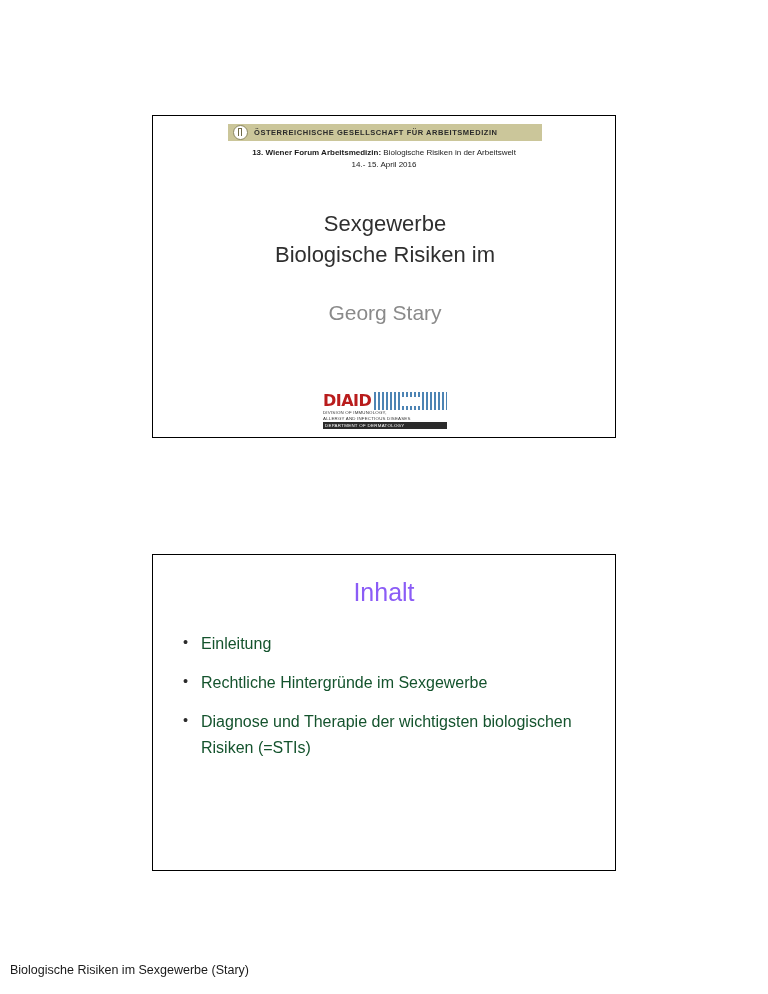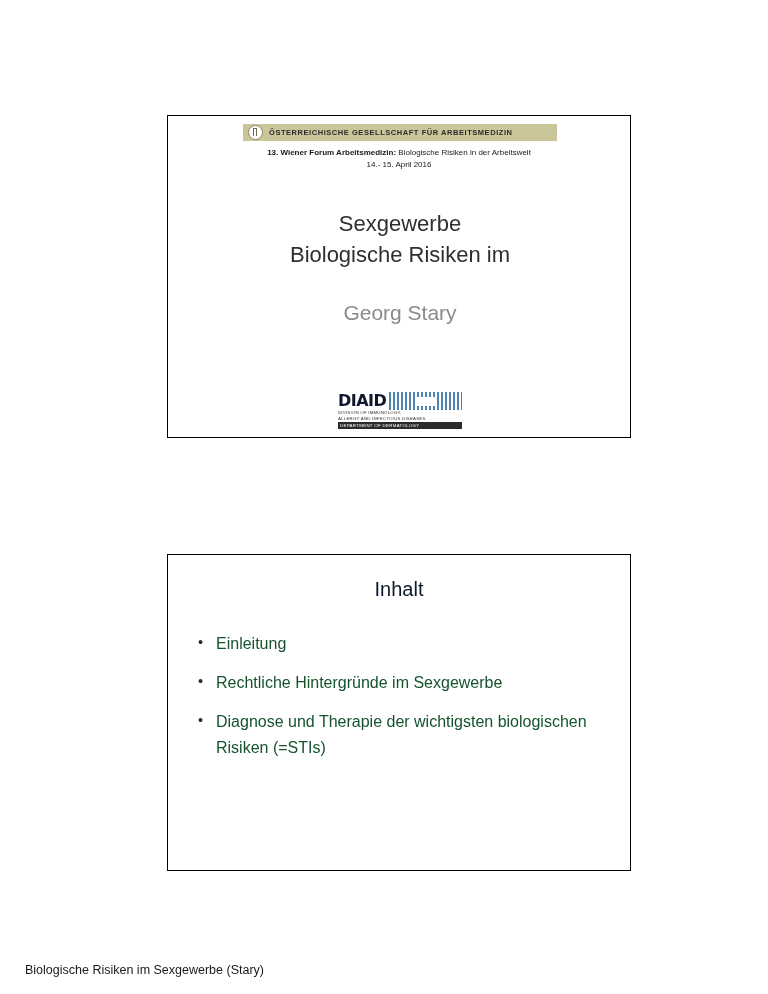--- a/index.html
+++ b/index.html
@@ -12,21 +12,20 @@
     height: 994px;
     position: relative;
     font-family: "Liberation Sans", sans-serif;
     color: #000000;
     overflow: hidden;
   }
 
   .page {
     position: absolute;
     inset: 0;
-    margin-left: 15px;
   }
 
   
   .slide {
     position: absolute;
     border: 1px solid #000000;
     background: #ffffff;
     box-sizing: border-box;
   }
   #slide-1 {
@@ -127,21 +126,21 @@
   }
   .diaid-top {
     display: flex;
     height: 18px;
   }
   .diaid-word {
     font-family: "DejaVu Sans", sans-serif;
     font-size: 16px;
     font-weight: bold;
     letter-spacing: -0.5px;
-    color: #0f172a;
+    color: #b91c1c;
     line-height: 18px;
     padding-right: 3px;
   }
   .diaid-grid {
     flex: 1;
     height: 18px;
     background:
       repeating-linear-gradient(to right, #2f6fa8 0 2px, #ffffff 2px 4px),
       repeating-linear-gradient(to bottom, #2f6fa8 0 2px, #ffffff 2px 4px);
     opacity: 0.85;
@@ -173,22 +172,22 @@
     text-transform: uppercase;
   }
 
   
   .agenda-title {
     position: absolute;
     left: 0;
     top: 23px;
     width: 100%;
     text-align: center;
-    font-size: 20px;
-    color: #0f172a;
+    font-size: 25px;
+    color: #8b5cf6;
   }
   .agenda-list {
     position: absolute;
     left: 28px;
     top: 76px;
     width: 410px;
     margin: 0;
     padding: 0;
     list-style: none;
   }

